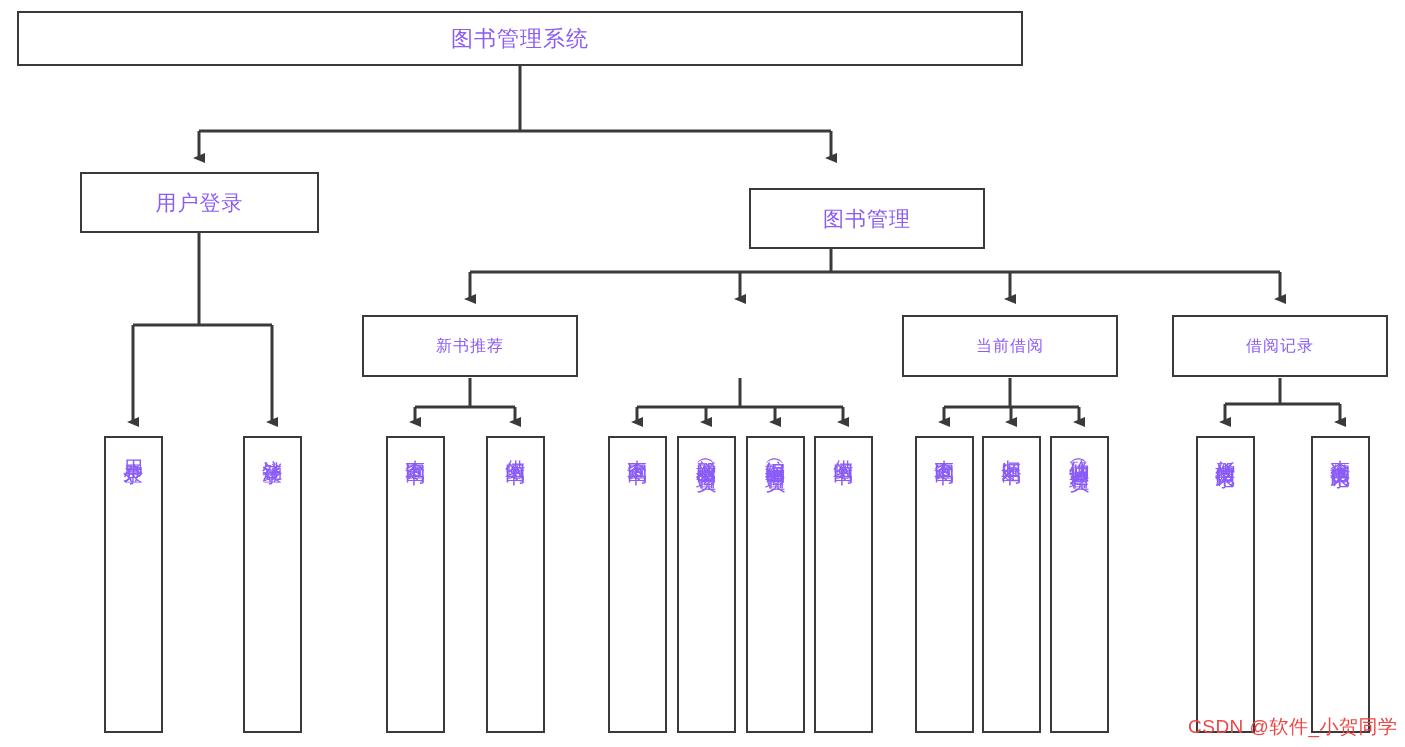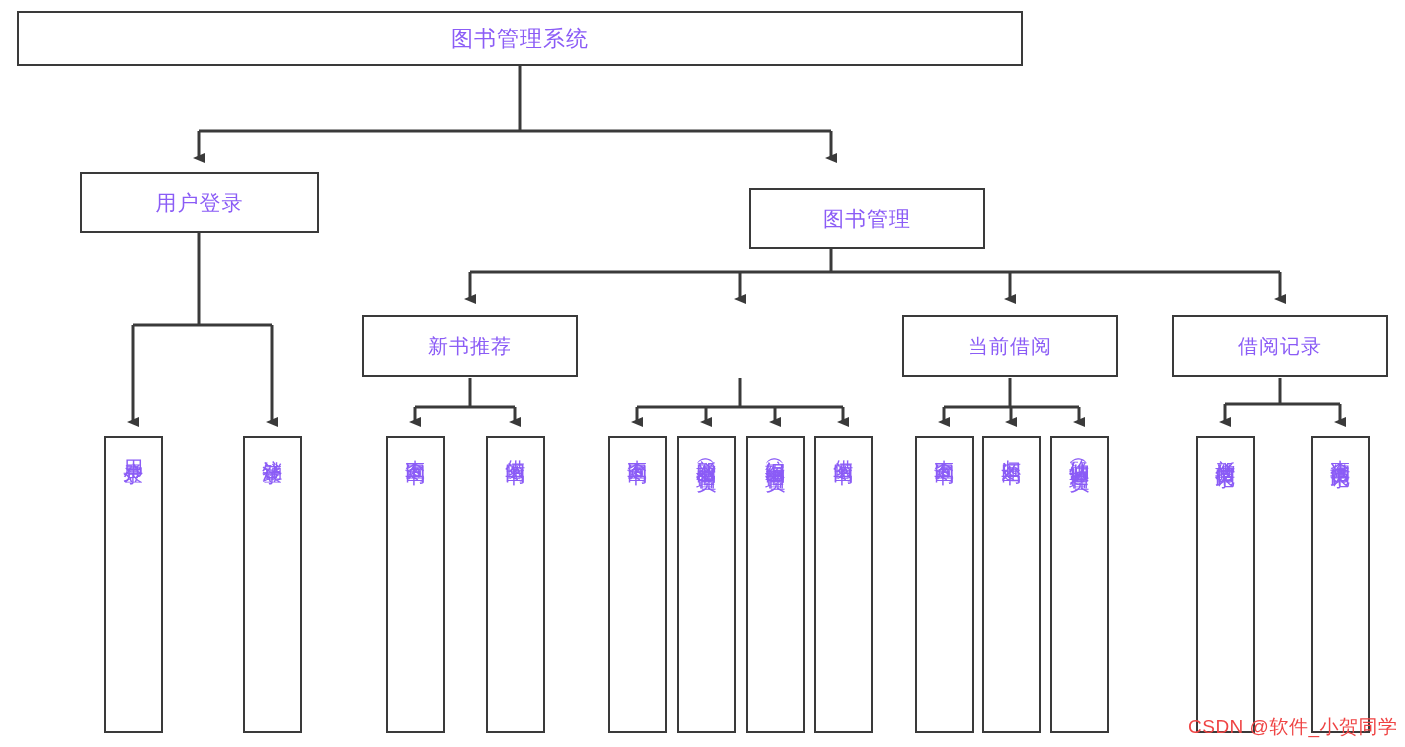--- a/index.html
+++ b/index.html
@@ -37,21 +37,21 @@
     text-align: center;
     z-index: 2;
   }
   .node.root {
     font-size: 22px;
   }
   .node.lvl2 {
     font-size: 21px;
   }
   .node.lvl3 {
-    font-size: 20px;
+    font-size: 16px;
   }
   .node.leaf {
     font-size: 20px;
     align-items: flex-start;
     padding-top: 6px;
   }
   .vlabel {
     writing-mode: vertical-rl;
     text-orientation: upright;
     letter-spacing: 2px;

